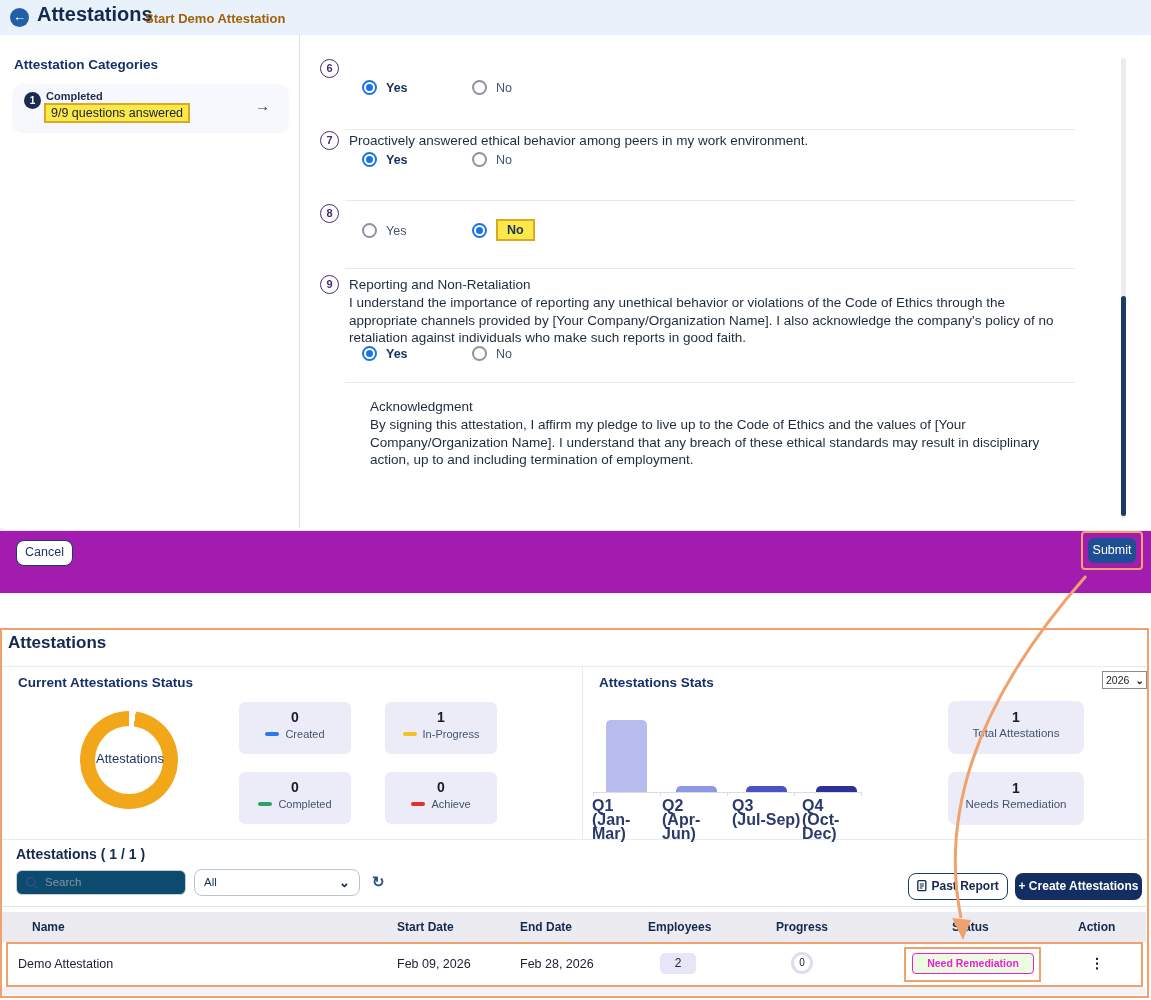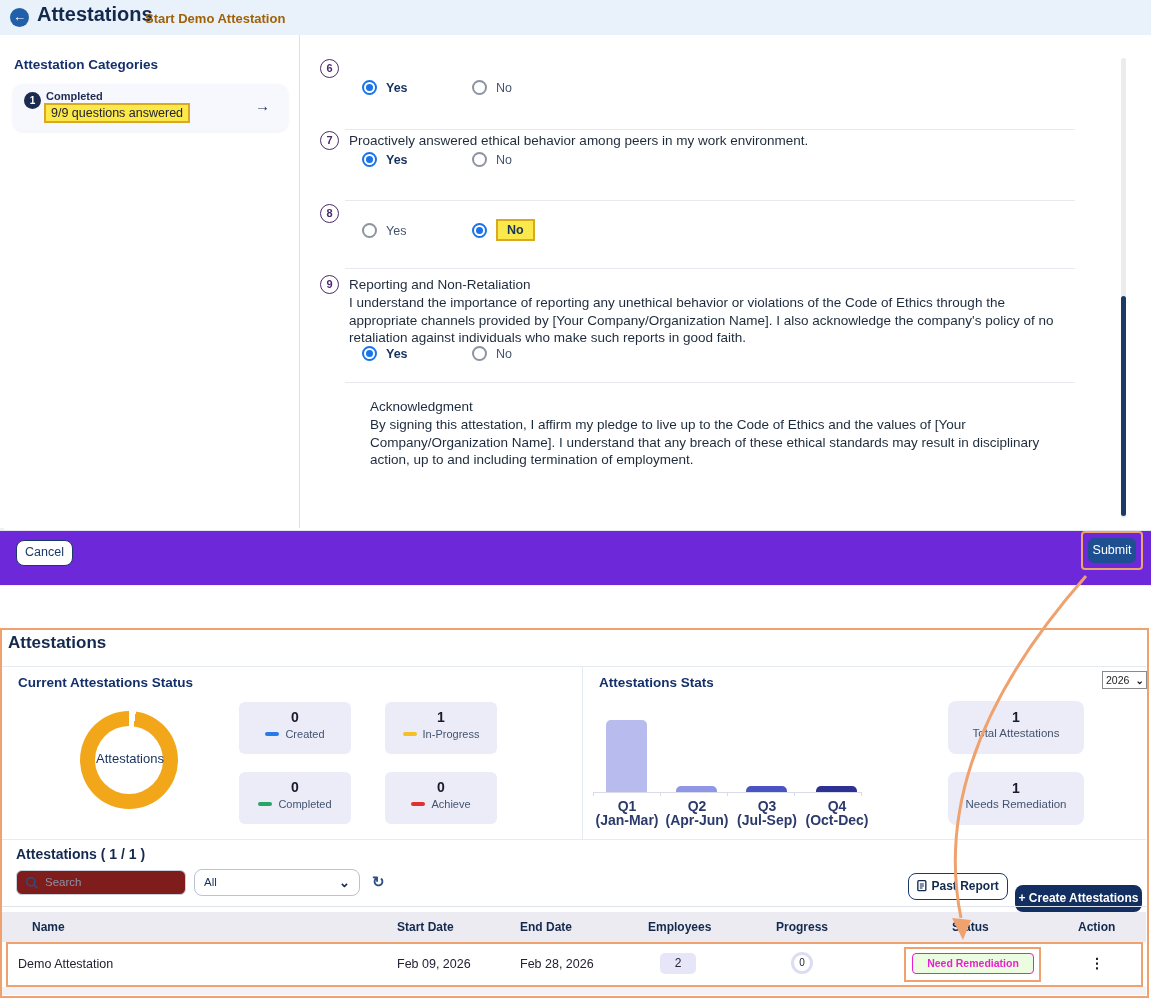--- a/index.html
+++ b/index.html
@@ -43,22 +43,22 @@
   .opt.sel { font-weight:700; color:#16325c; }
   .opt.hl { background:#fbe84a; border:2px solid #d9a91f; padding:2px 9px; font-weight:700; color:#16325c; }
   .ack-title { position:absolute; left:70px; top:364px; font-size:13.5px; color:#1e2b3c; }
   .ack-para { position:absolute; left:70px; top:381px; width:690px; font-size:13.5px; color:#1e2b3c; line-height:17.5px; }
 
   
   .sb-track { position:absolute; left:1121px; top:23px; width:5px; height:460px; background:#ececec; border-radius:3px; }
   .sb-thumb { position:absolute; left:1121px; top:261px; width:5px; height:220px; background:#1b3a66; border-radius:3px; cursor:grab; }
 
   
-  .form-footer { position:absolute; left:0; top:495px; width:1151px; height:56px; border-top:1px solid #e5e8ef;
-    border-bottom:1px solid #eef0f4; background:#6d28d9; }
+  .form-footer { position:absolute; left:0; top:495px; width:1151px; height:64px; border-top:1px solid #e5e8ef;
+    border-bottom:1px solid #eef0f4; background:#a21caf; }
   .cancel-btn { position:absolute; left:16px; top:9px; width:57px; height:26px; border:1.5px solid #1b3a66;
     border-radius:8px; background:#fff; color:#1b3a66; font-size:12.5px; text-align:center; line-height:23px; cursor:pointer; }
   .submit-annot { position:absolute; left:1081px; top:0px; width:62px; height:39px; border:2.5px solid #f0a26e; border-radius:4px; }
   .submit-btn { position:absolute; left:1088px; top:7px; width:48px; height:25px; background:#1e4f91; border:none;
     border-radius:6px; color:#fff; font-size:12.5px; text-align:center; line-height:25px; cursor:pointer; }
 
   
   .dash { position:absolute; left:0px; top:628px; width:1149px; height:370px; background:#fff; border:2.5px solid #f0a26e; }
   .dash-title { position:absolute; left:6px; top:3px; font-size:17px; font-weight:800; color:#14294e; }
   .panels { position:absolute; left:0; top:36px; width:1144px; height:174px; border-top:1px solid #e6eaf2; border-bottom:1px solid #e6eaf2; }
@@ -76,39 +76,39 @@
   .legend-dash { width:14px; height:4px; border-radius:2px; }
   .stat-card .lbl { font-size:11px; color:#44546e; }
 
   .year-select { position:absolute; left:519px; top:4px; width:45px; height:18px; border:1px solid #8a8a8a;
     background:#fff; font-size:10.5px; color:#222; line-height:16px; padding-left:3px; cursor:pointer; }
   .year-select .chev { position:absolute; right:2px; top:1px; font-size:10px; font-weight:700; color:#111; }
 
   .bars-axis { position:absolute; left:10px; top:125px; width:268px; border-top:1px solid #d9dce6; }
   .tick { position:absolute; top:125px; width:1px; height:4px; background:#d9dce6; }
   .bar { position:absolute; bottom:47px; width:41px; border-radius:5px 5px 0 0; }
-  .bar-lbl { position:absolute; top:132px; width:70px; text-align:center; font-size:14px; font-weight:700; color:#2b3a6b; line-height:14px; }
+  .bar-lbl { position:absolute; top:132px; width:70px; font-size:16px; font-weight:700; color:#2b3a6b; line-height:14px; }
 
   .sum-card { position:absolute; left:365px; width:136px; height:53px; background:#ebecf8; border-radius:8px; text-align:center; }
   .sum-card .num { font-size:14px; font-weight:800; color:#1a1a2e; margin-top:8px; }
   .sum-card .lbl { font-size:11.5px; color:#44546e; margin-top:2px; }
 
   
   .tbl-heading { position:absolute; left:14px; top:216px; font-size:14px; font-weight:800; color:#14294e; }
-  .search-box { position:absolute; left:14px; top:240px; width:170px; height:25px; border:1px solid #c9d0da; border-radius:6px; background:#7f1d1d; }
+  .search-box { position:absolute; left:14px; top:240px; width:170px; height:25px; border:1px solid #c9d0da; border-radius:6px; background:#0c4a6e; }
   .search-box svg { position:absolute; left:8px; top:5px; }
   .search-ph { position:absolute; left:28px; top:5px; font-size:11.5px; color:#8a94a6; }
   .filter-select { position:absolute; left:192px; top:239px; width:166px; height:27px; border:1px solid #b9c3d2; border-radius:8px;
     background:#fff; font-size:11.5px; color:#16325c; line-height:25px; padding-left:9px; cursor:pointer; }
   .filter-select .chev { position:absolute; right:9px; top:0px; font-size:13px; font-weight:800; color:#14294e; }
   .refresh { position:absolute; left:370px; top:243px; width:18px; height:18px; color:#2b4f86; font-size:15px; font-weight:700; cursor:pointer; }
   .past-report { position:absolute; left:906px; top:243px; width:100px; height:27px; border:1.5px solid #1b3a66; border-radius:8px;
     background:#fff; color:#14294e; font-size:12px; font-weight:600; text-align:center; line-height:24px; cursor:pointer; }
   .create-btn { position:absolute; left:1013px; top:243px; width:127px; height:27px; background:#132f62; border:none; border-radius:8px;
-    color:#fff; font-size:12px; font-weight:600; text-align:center; line-height:27px; cursor:pointer;margin-top:12px; }
+    color:#fff; font-size:12px; font-weight:600; text-align:center; line-height:27px; cursor:pointer; }
   .toolbar-line { position:absolute; left:0; top:276px; width:1144px; border-top:1px solid #dfe3ea; }
 
   .thead { position:absolute; left:0; top:282px; width:1144px; height:30px; background:#ebebf1; }
   .th { position:absolute; top:8px; font-size:12px; font-weight:700; color:#14294e; }
   .trow { position:absolute; left:0; top:312px; width:1144px; height:45px; background:#fff; }
   .td { position:absolute; top:15px; font-size:12.5px; color:#223; }
   .row-annot { position:absolute; left:4px; top:312px; width:1137px; height:45px; border:2px solid #f0a26e; pointer-events:none; }
   .emp-pill { position:absolute; left:658px; top:11px; width:36px; height:21px; background:#e6e6f8; border-radius:5px;
     text-align:center; line-height:21px; font-size:12px; color:#223; }
   .prog-ring { position:absolute; left:789px; top:10px; width:22px; height:22px; border:3px solid #dcdcf2; border-radius:50%;

